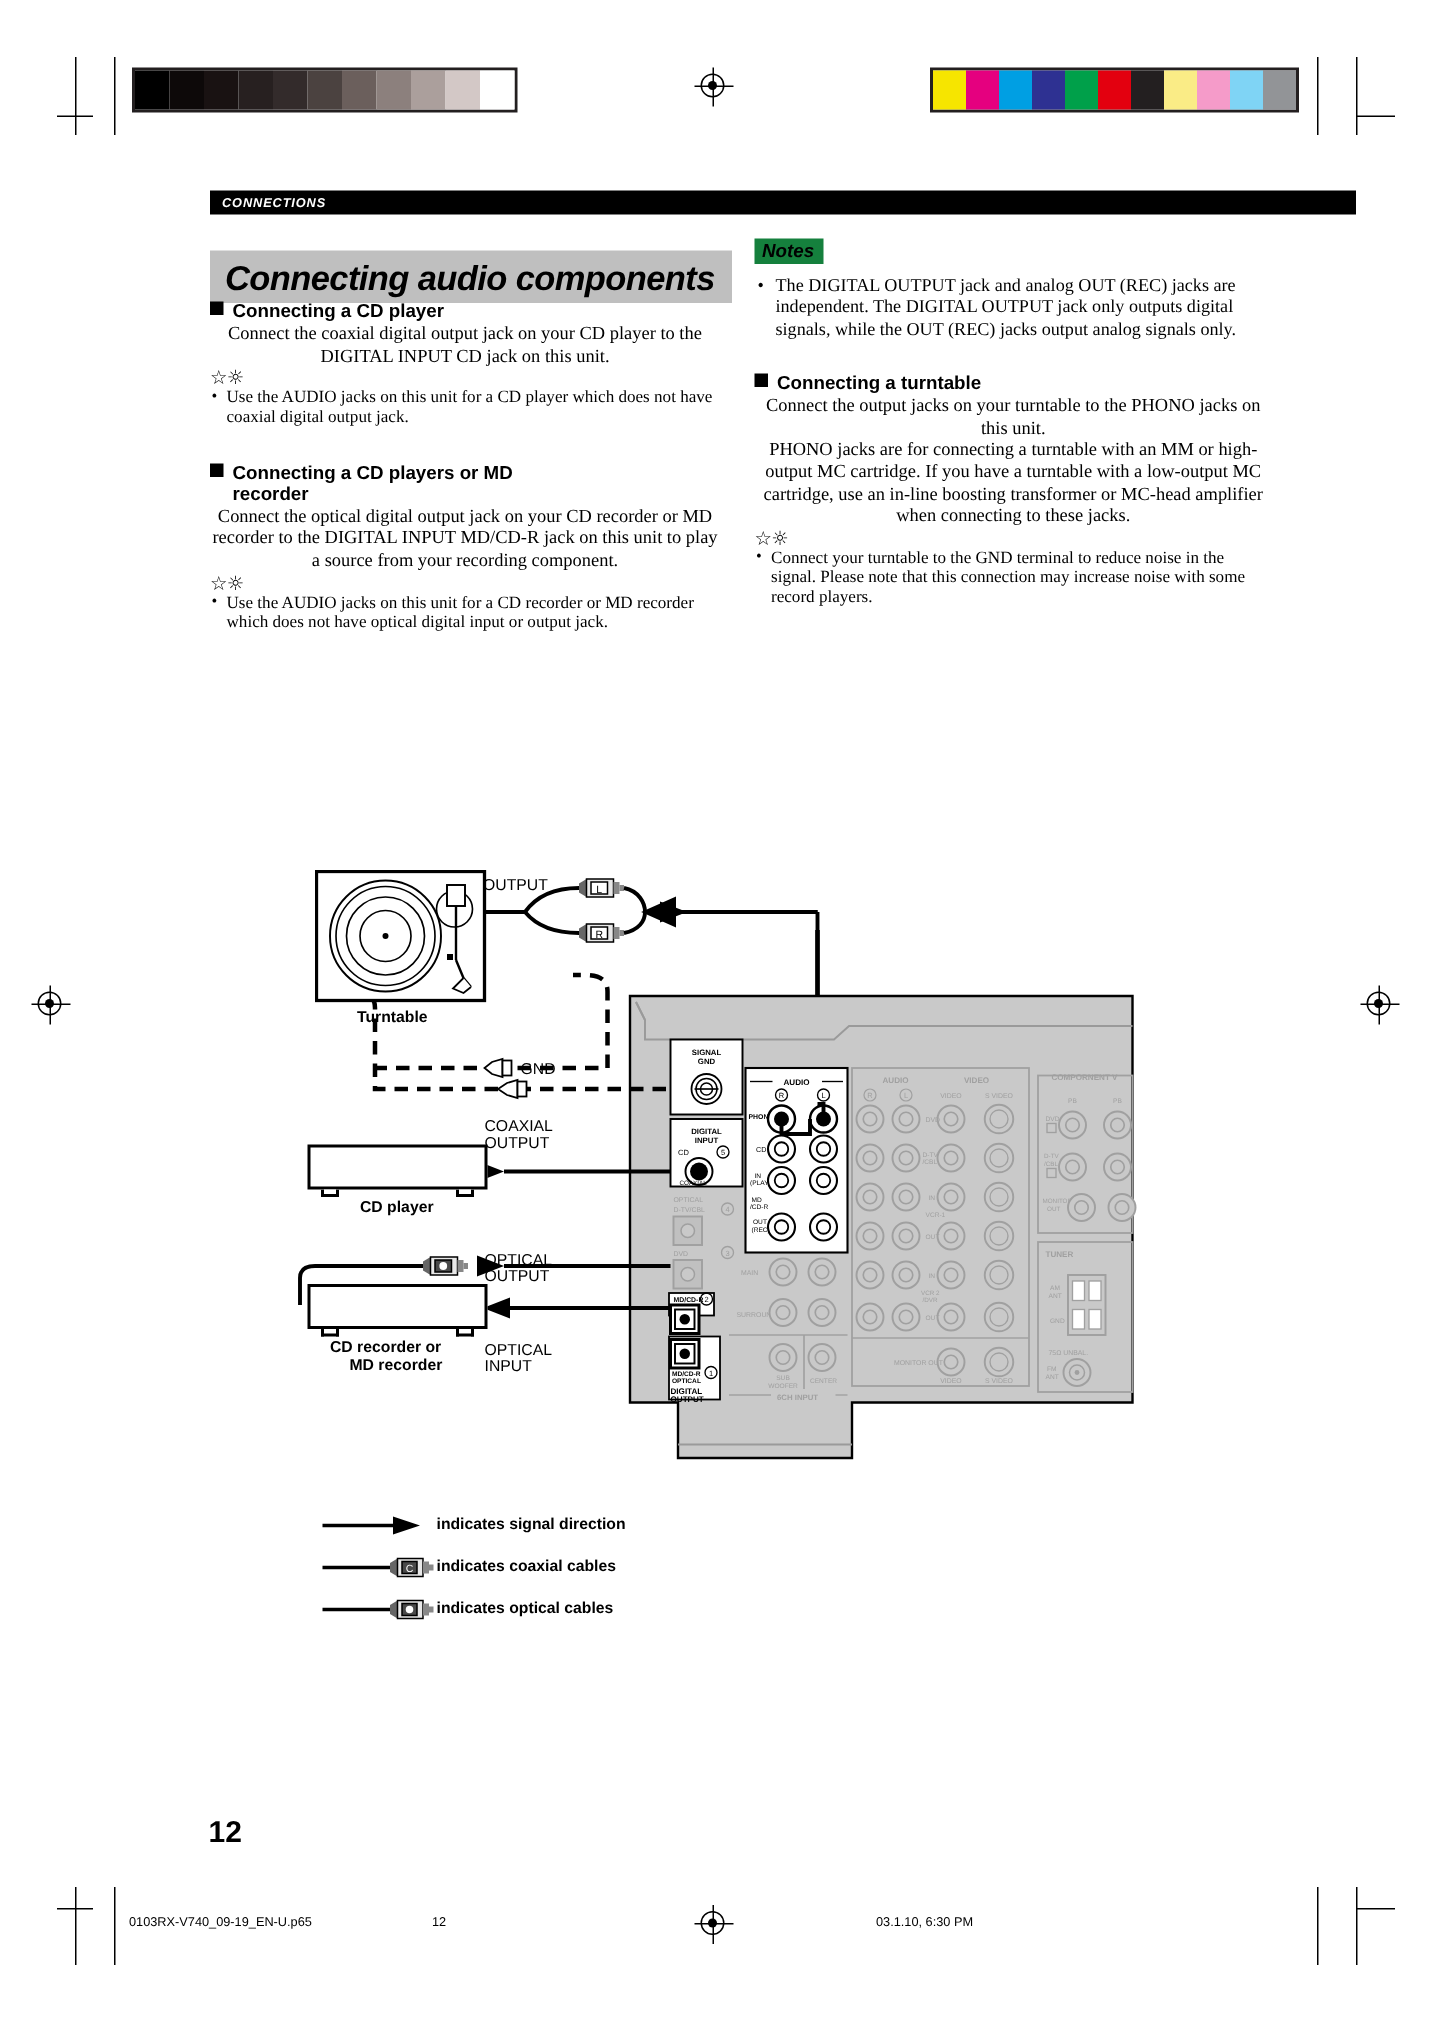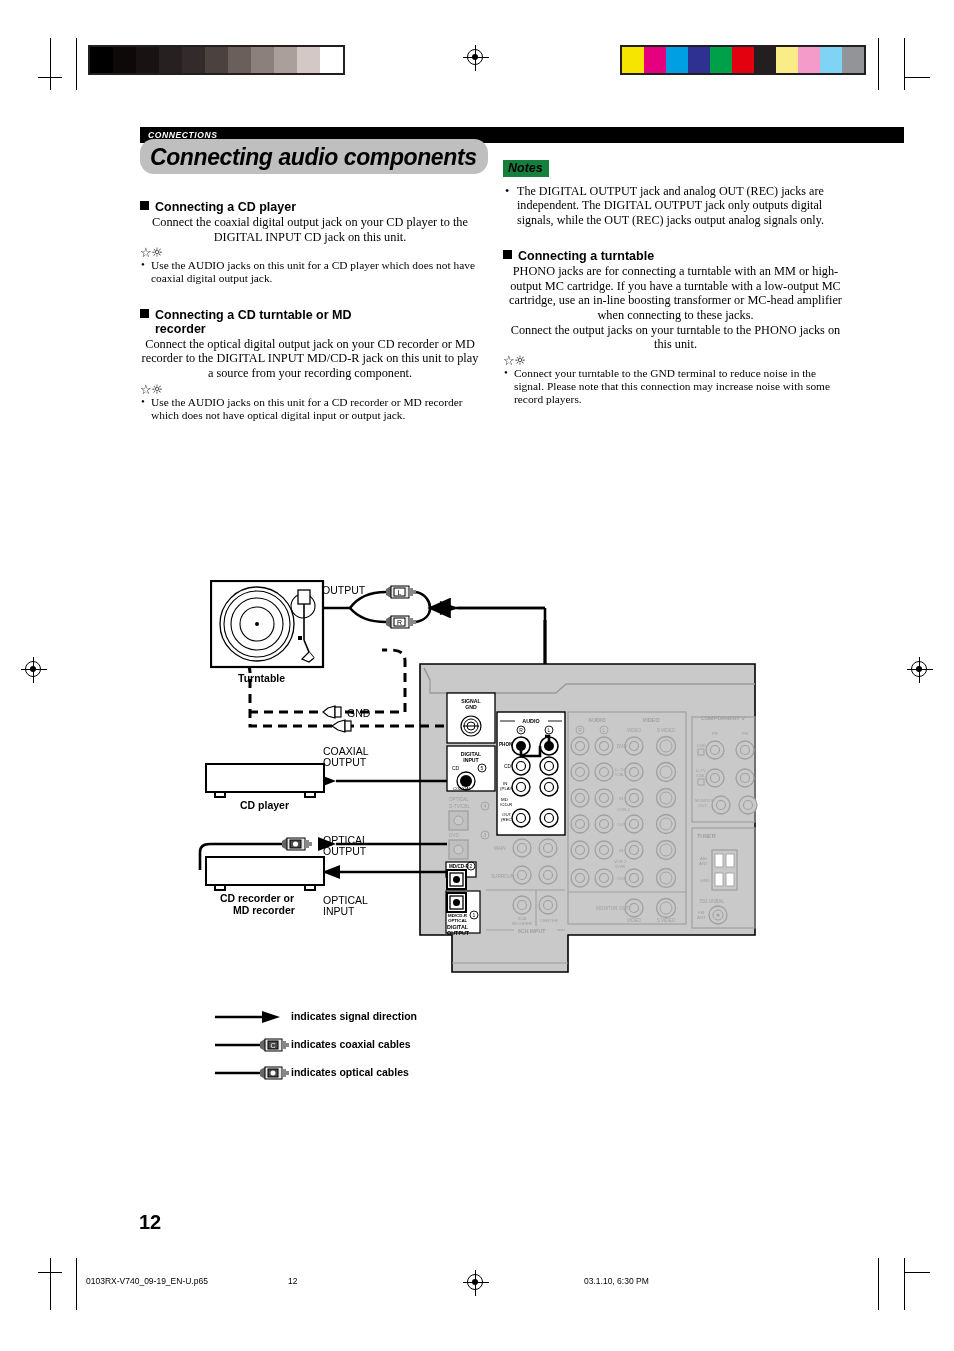--- a/index.html
+++ b/index.html
@@ -130,61 +130,61 @@
     <div style="background: rgb(250, 236, 134);"></div>
     <div style="background: rgb(245, 155, 201);"></div>
     <div style="background: rgb(127, 212, 245);"></div>
     <div style="background: rgb(146, 148, 151);"></div>
   </div>
 
 <div class="section-head" style="left:140px;top:127px;width:764px;">
   <span>CONNECTIONS</span>
 </div>
 
-<div class="title-band" style="left:140px;top:139px;width:348px;height:35px;border-radius:14px;">
+<div class="title-band" style="left:140px;top:167px;width:348px;height:35px;">
   <h1>Connecting audio components</h1>
 </div>
 
 <div class="abs" style="left:140px;top:200px;width:340px;">
 
   <h2 class="sub">
     <span class="sq"></span><span>Connecting a CD player</span>
   </h2>
   <p class="body">Connect the coaxial digital output jack on your CD player to the DIGITAL INPUT CD jack on this unit.</p>
   <div class="tip">☆☼</div>
   <ul class="bul">
     <li>Use the AUDIO jacks on this unit for a CD player which does not have coaxial digital output jack.</li>
   </ul>
 
   <div style="height:22px;"></div>
 
   <h2 class="sub">
-    <span class="sq"></span><span>Connecting a CD turntable or MD</span>
+    <span class="sq"></span><span>Connecting a CD players or MD</span>
     <span class="indent2">recorder</span>
   </h2>
   <p class="body">Connect the optical digital output jack on your CD recorder or MD recorder to the DIGITAL INPUT MD/CD-R jack on this unit to play a source from your recording component.</p>
   <div class="tip">☆☼</div>
   <ul class="bul">
     <li>Use the AUDIO jacks on this unit for a CD recorder or MD recorder which does not have optical digital input or output jack.</li>
   </ul>
 </div>
 
 <div class="abs" style="left:503px;top:158px;width:345px;">
   <span class="notes-tag">Notes</span>
   <ul class="notes">
     <li>The DIGITAL OUTPUT jack and analog OUT (REC) jacks are independent. The DIGITAL OUTPUT jack only outputs digital signals, while the OUT (REC) jacks output analog signals only.</li>
   </ul>
 
   <div style="height:22px;"></div>
 
   <h2 class="sub">
     <span class="sq"></span><span>Connecting a turntable</span>
   </h2>
+  <p class="body">Connect the output jacks on your turntable to the PHONO jacks on this unit.</p>
   <p class="body">PHONO jacks are for connecting a turntable with an MM or high-output MC cartridge. If you have a turntable with a low-output MC cartridge, use an in-line boosting transformer or MC-head amplifier when connecting to these jacks.</p>
-  <p class="body">Connect the output jacks on your turntable to the PHONO jacks on this unit.</p>
   <div class="tip">☆☼</div>
   <ul class="bul">
     <li>Connect your turntable to the GND terminal to reduce noise in the signal. Please note that this connection may increase noise with some record players.</li>
   </ul>
 </div>
 
 <div id="diagram">
   <svg width="954" height="470" viewBox="0 0 954 470">
     <defs>
       <marker id="arrowhead" markerWidth="9" markerHeight="8" refX="8" refY="4" orient="auto">

